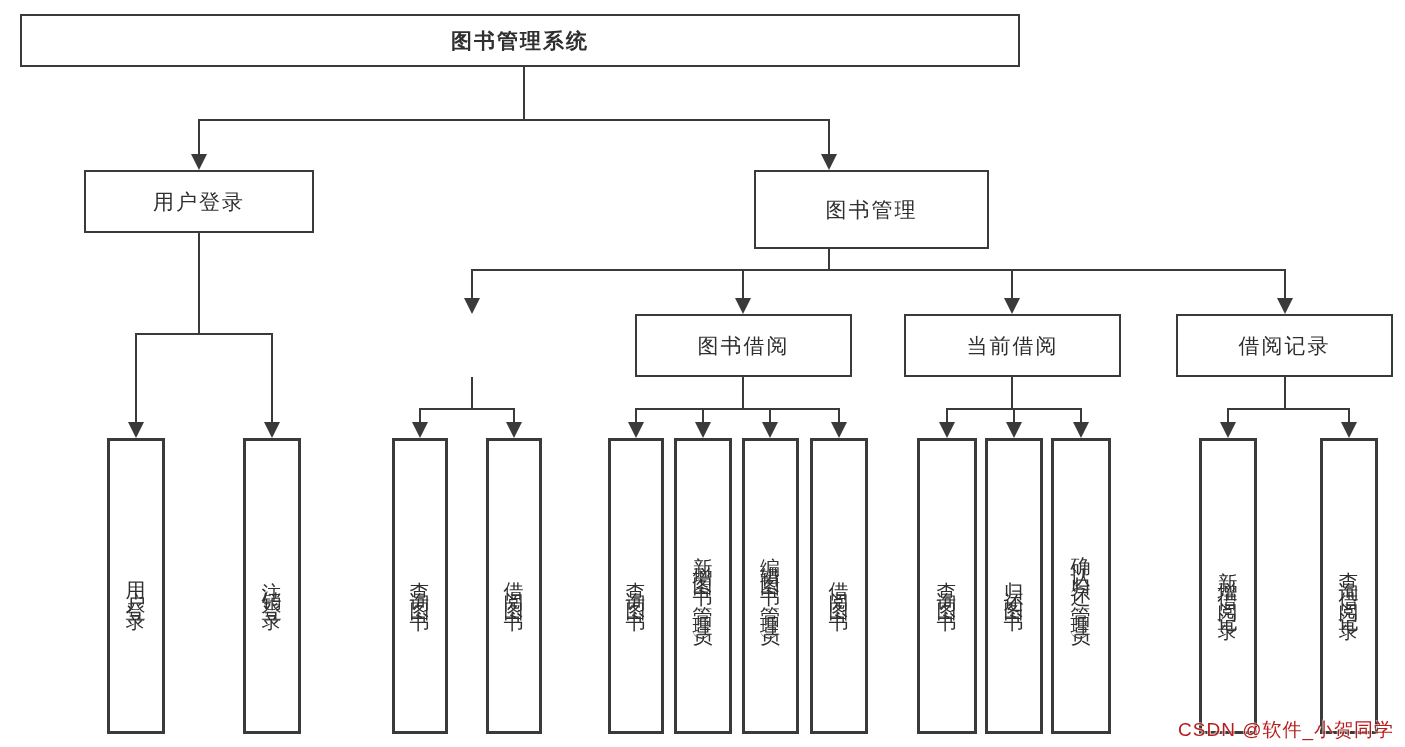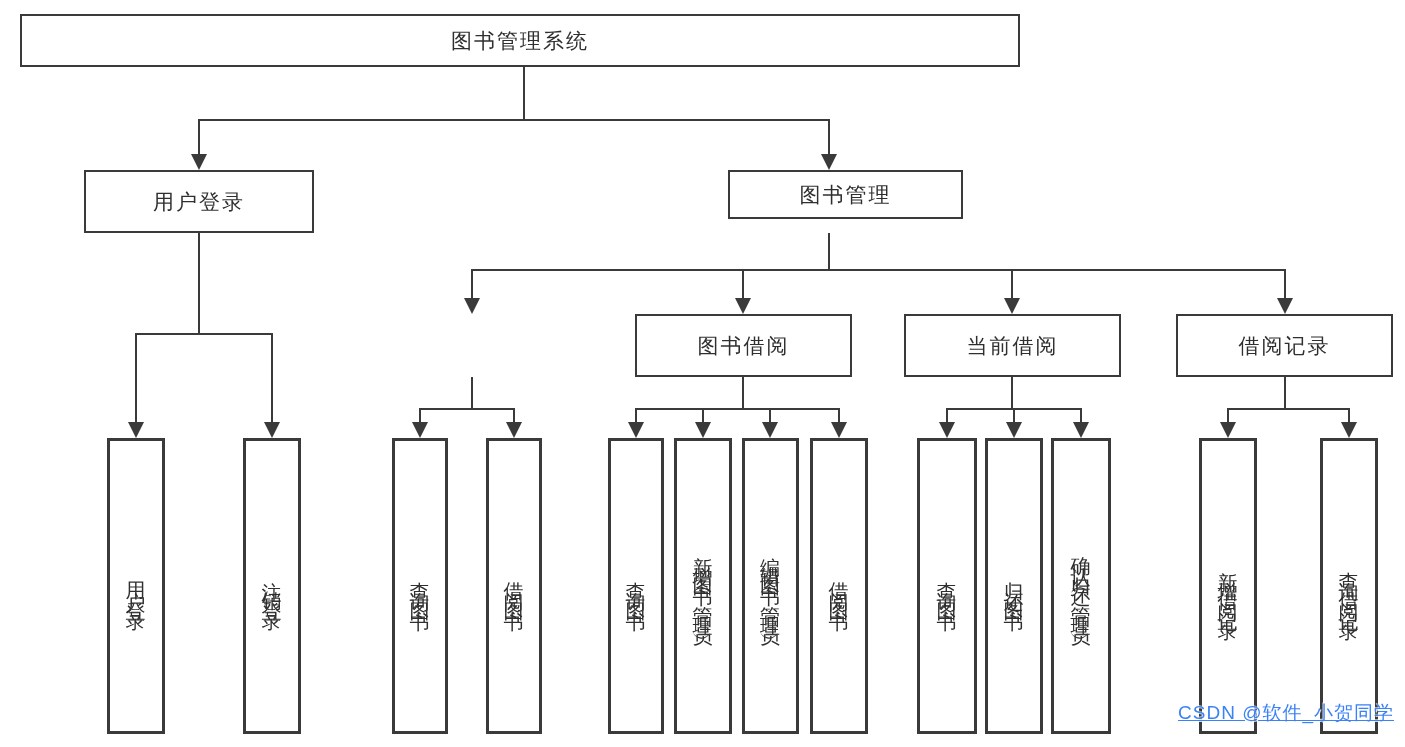--- a/index.html
+++ b/index.html
@@ -13,21 +13,21 @@
   
   .hbox,.vbox{
     position:absolute;
     box-sizing:border-box;
     background:#ffffff;
     border:3px solid #3a3a3a;
     display:flex;align-items:center;justify-content:center;
     color:#2f2f2f;
   }
   .hbox{border-width:2.5px;}
-  .root{border-width:2px;}
+  .root{border-width:2px;font-weight:bold;}
   .hbox .label{
     font-size:21px;letter-spacing:2px;white-space:nowrap;
   }
   .vbox .vtext{
     writing-mode:vertical-rl;
     text-orientation:mixed;
     font-size:20px;
     letter-spacing:10px;
     line-height:1;
     white-space:nowrap;
@@ -36,27 +36,26 @@
   .vline{position:absolute;width:2px;background:#3a3a3a;}
   .hline{position:absolute;height:2px;background:#3a3a3a;}
   .ahead{
     position:absolute;width:0;height:0;
     border-left:8px solid transparent;
     border-right:8px solid transparent;
     border-top:16px solid #3a3a3a;
   }
   .watermark{
     position:absolute;
-    right:11px;bottom:21px;
+    right:11px;bottom:4px;
     font-size:19px;
-    color:#3b82f6;
+    color:#b91c1c;
     letter-spacing:1px;
     text-shadow:1px 1px 0 rgba(255,255,255,.8),-1px -1px 0 rgba(255,255,255,.6);
     white-space:nowrap;
-    text-decoration:underline;
   }
 </style>
 </head>
 <body>
 
 <div class="canvas">
 
   <div class="vline" style="left:523px;top:67px;height:53px"></div>
 
   <div class="hline" style="left:198px;top:119px;width:632px"></div>
@@ -117,21 +116,21 @@
   <div class="vline" style="left:1348px;top:410px;height:12px"></div>
   <div class="ahead" style="left:1341px;top:422px"></div>
 
   <div class="hbox root" style="left:20px;top:14px;width:1000px;height:53px">
     <span class="label">图书管理系统</span>
   </div>
 
   <div class="hbox" style="left:84px;top:170px;width:230px;height:63px">
     <span class="label">用户登录</span>
   </div>
-  <div class="hbox" style="left:728px;top:170px;width:235px;height:49px">
+  <div class="hbox" style="left:754px;top:170px;width:235px;height:79px">
     <span class="label">图书管理</span>
   </div>
 
   <div class="hbox" style="left:635px;top:314px;width:217px;height:63px">
     <span class="label">图书借阅</span>
   </div>
   <div class="hbox" style="left:1176px;top:314px;width:217px;height:63px">
     <span class="label">借阅记录</span>
   </div>
   <div class="hbox" style="left:904px;top:314px;width:217px;height:63px">

